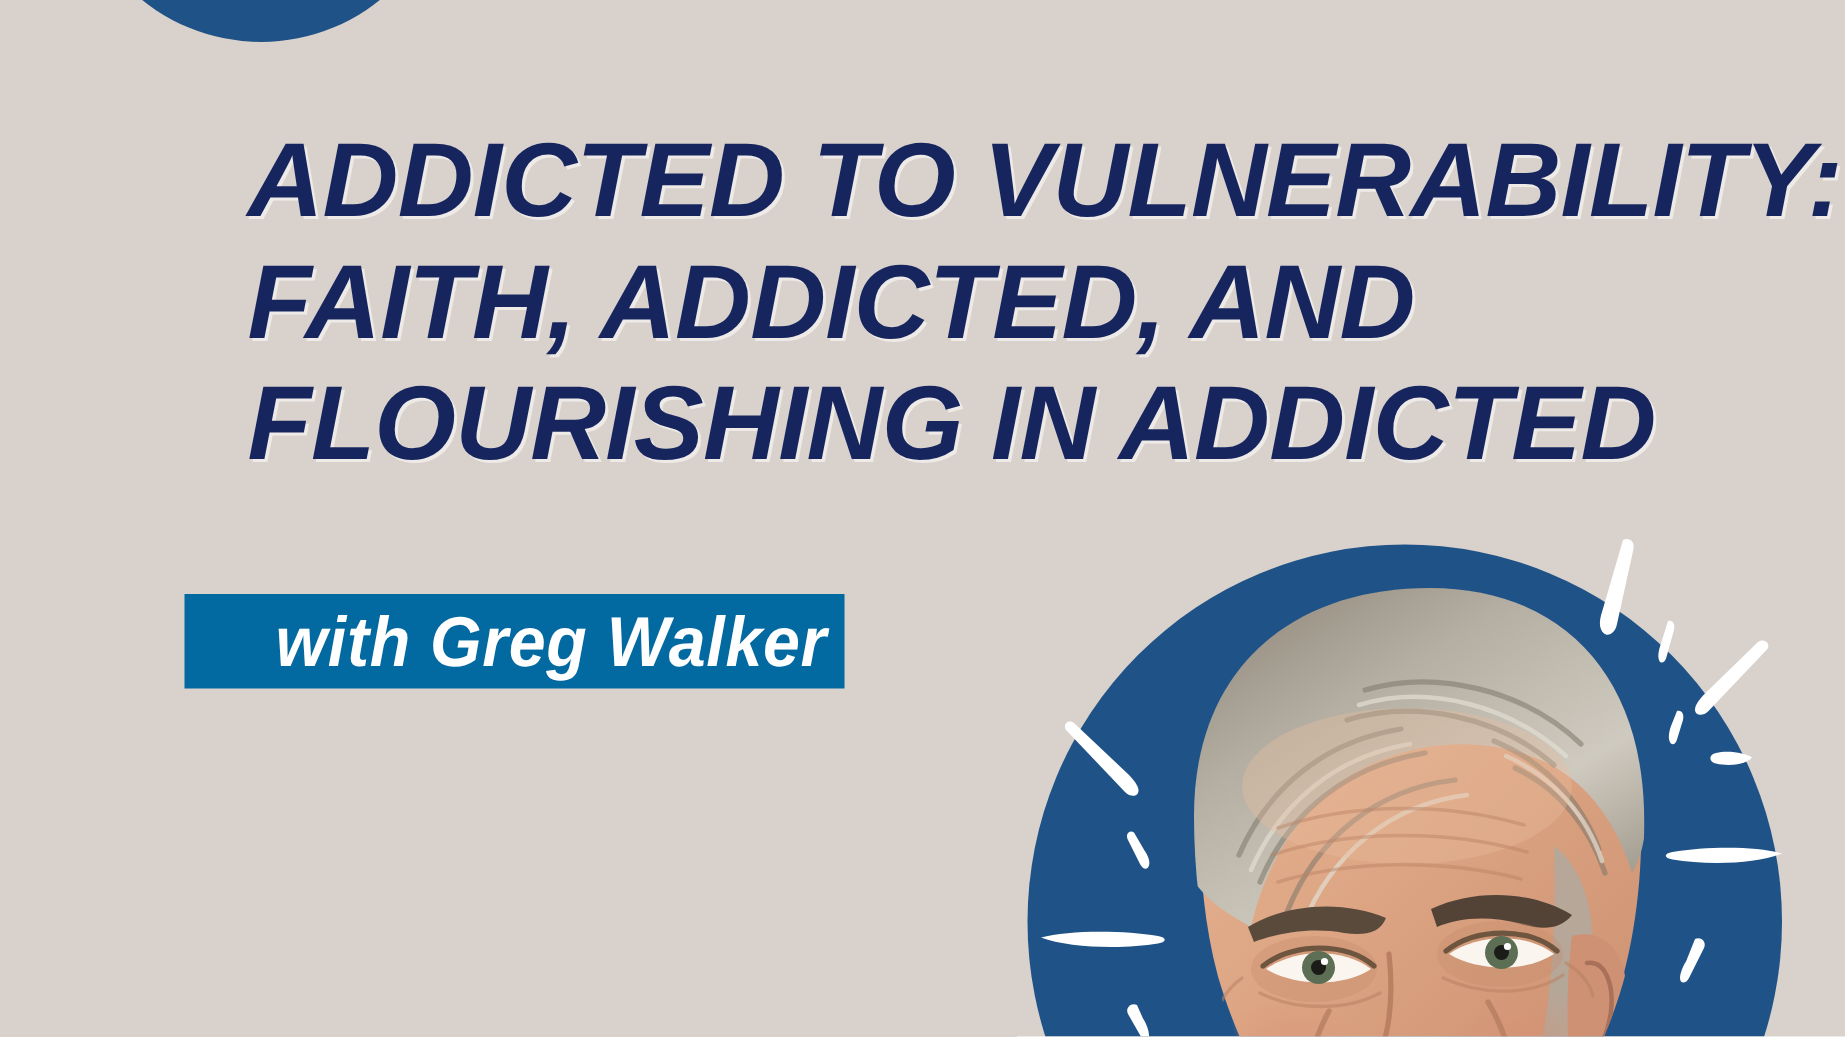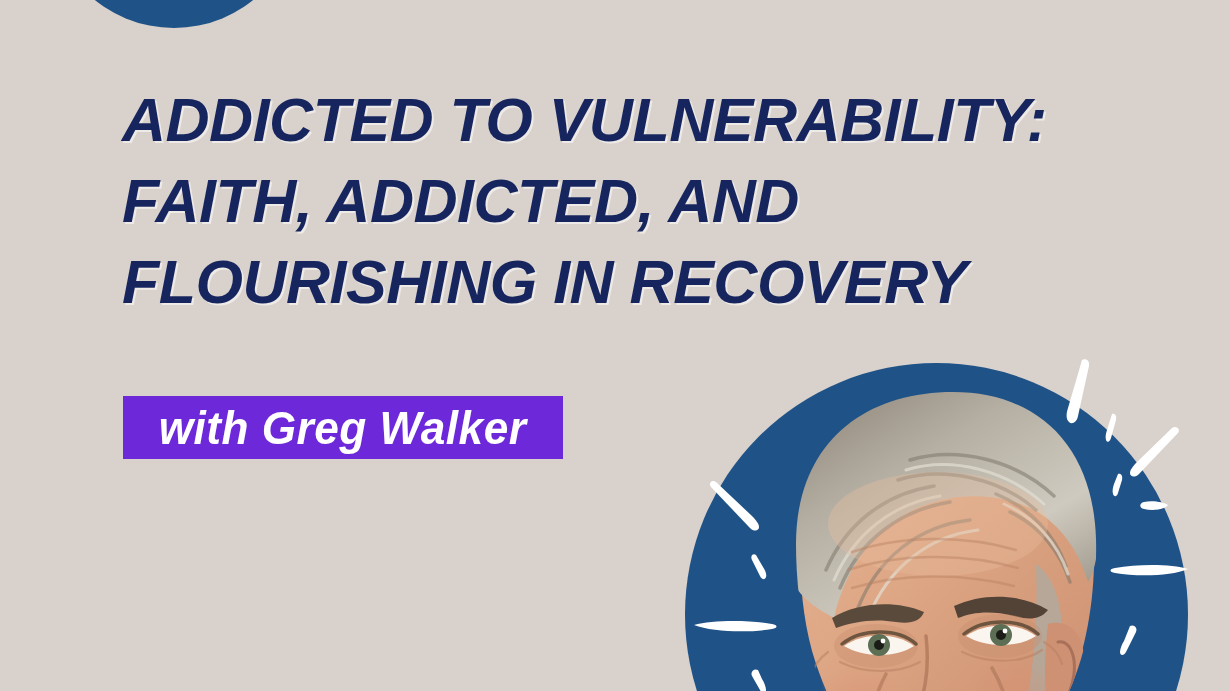--- a/index.html
+++ b/index.html
@@ -72,39 +72,40 @@
   .title-block {
     position: absolute;
     left: 122px;
     top: 80px;
     width: 830px;
   }
   .title-line {
     font-family: "Liberation Sans", sans-serif;
     font-style: italic;
     font-weight: bold;
-    font-size: 61px;
+    font-size: 70px;
     line-height: 81px;
     letter-spacing: -0.5px;
     color: #16255E;
     white-space: nowrap;
     text-shadow: 2px 2px 0 rgba(255,255,255,0.55);
+    margin-left: 43px;
   }
 
   
   .name-banner {
     position: absolute;
     left: 123px;
     top: 396px;
     width: 440px;
     height: 63px;
-    background: #6d28d9;
+    background: #0369a1;
     display: flex;
     align-items: center;
-    justify-content: center;
+    justify-content: flex-end;
     box-sizing: border-box;
   }
   .name-banner-text {
     font-family: "Liberation Sans Narrow", "Liberation Sans", sans-serif;
     font-style: italic;
     font-weight: bold;
     font-size: 47px;
     line-height: 47px;
     letter-spacing: 0.5px;
     color: #FFFFFF;
@@ -115,21 +116,21 @@
 </head>
 <body>
 
 <div class="canvas">
 
   <div class="top-circle"></div>
 
   <div class="title-block">
     <div class="title-line">ADDICTED TO VULNERABILITY:</div>
     <div class="title-line">FAITH, ADDICTED, AND</div>
-    <div class="title-line">FLOURISHING IN RECOVERY</div>
+    <div class="title-line">FLOURISHING IN ADDICTED</div>
   </div>
 
   <div class="name-banner">
     <span class="name-banner-text">with Greg Walker</span>
   </div>
 
   <div class="portrait-wrap">
 
     <div class="portrait-circle"></div>
 

